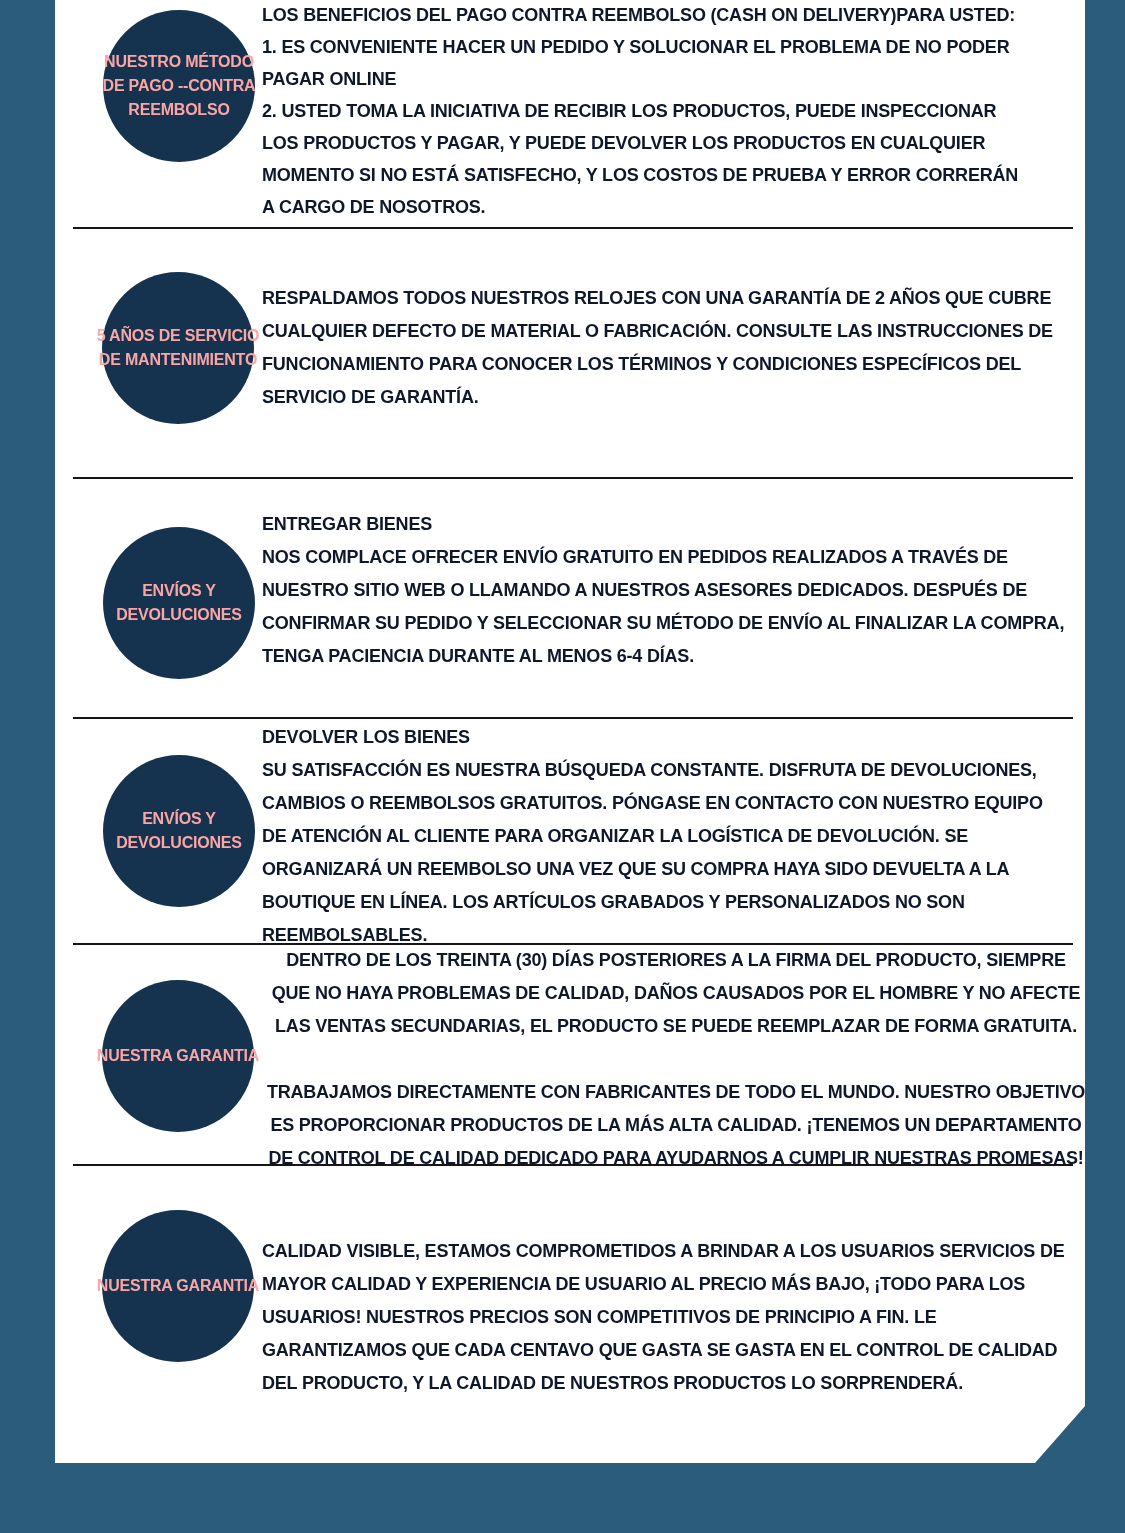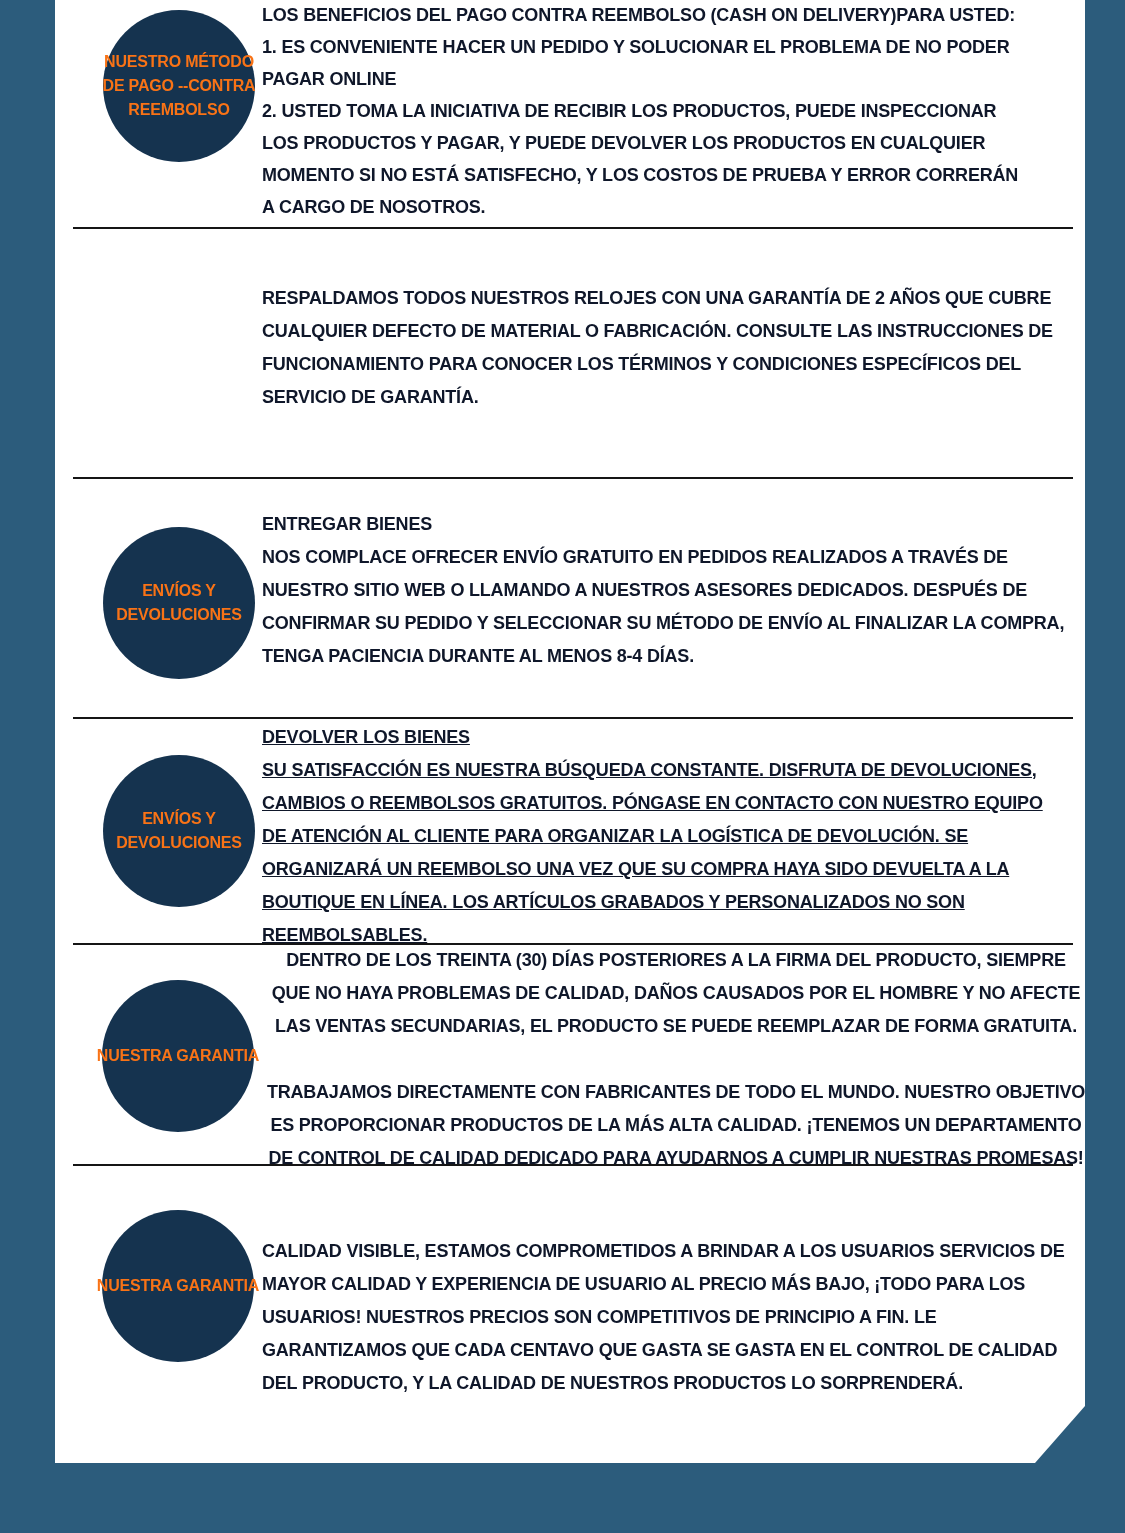--- a/index.html
+++ b/index.html
@@ -23,21 +23,21 @@
   }
   .circle{
     position:absolute;
     width:152px;height:152px;
     border-radius:50%;
     background:#15334f;
     display:flex;align-items:center;justify-content:center;
     text-align:center;
   }
   .circle-label{
-    color:#f97316;
+    color:#fca5a5;
     font-weight:bold;
     font-size:16px;
     line-height:24px;
     letter-spacing:-0.2px;
     white-space:pre;
     text-align:center;
   }
   .body-text{
     position:absolute;
     left:207px;
@@ -62,21 +62,21 @@
   
   .s2-circle{left:47px;top:272px;}
   .s2-body{top:282px;line-height:33px;}
   .d2{top:477px;}
   
   .s3-circle{left:48px;top:527px;}
   .s3-body{top:508px;line-height:33px;}
   .d3{top:717px;}
   
   .s4-circle{left:48px;top:755px;}
-  .s4-body{top:721px;line-height:33px;text-decoration:underline;}
+  .s4-body{top:721px;line-height:33px;}
   .d4{top:943px;}
   
   .s5-circle{left:47px;top:980px;}
   .s5-body{top:944px;line-height:33px;text-align:center;}
   .d5{top:1164px;}
   
   .s6-circle{left:47px;top:1210px;}
   .s6-body{top:1235px;line-height:33px;}
 </style>
 </head>
@@ -92,35 +92,39 @@
     </div>
     <div class="body-text s1-body">LOS BENEFICIOS DEL PAGO CONTRA REEMBOLSO (CASH ON DELIVERY)PARA USTED:
 1. ES CONVENIENTE HACER UN PEDIDO Y SOLUCIONAR EL PROBLEMA DE NO PODER
 PAGAR ONLINE
 2. USTED TOMA LA INICIATIVA DE RECIBIR LOS PRODUCTOS, PUEDE INSPECCIONAR
 LOS PRODUCTOS Y PAGAR, Y PUEDE DEVOLVER LOS PRODUCTOS EN CUALQUIER
 MOMENTO SI NO ESTÁ SATISFECHO, Y LOS COSTOS DE PRUEBA Y ERROR CORRERÁN
 A CARGO DE NOSOTROS.</div>
     <div class="divider d1"></div>
 
+    <div class="circle s2-circle">
+      <span class="circle-label">5 AÑOS DE SERVICIO
+DE MANTENIMIENTO</span>
+    </div>
     <div class="body-text s2-body">RESPALDAMOS TODOS NUESTROS RELOJES CON UNA GARANTÍA DE 2 AÑOS QUE CUBRE
 CUALQUIER DEFECTO DE MATERIAL O FABRICACIÓN. CONSULTE LAS INSTRUCCIONES DE
 FUNCIONAMIENTO PARA CONOCER LOS TÉRMINOS Y CONDICIONES ESPECÍFICOS DEL
 SERVICIO DE GARANTÍA.</div>
     <div class="divider d2"></div>
 
     <div class="circle s3-circle">
       <span class="circle-label">ENVÍOS Y
 DEVOLUCIONES</span>
     </div>
     <div class="body-text s3-body">ENTREGAR BIENES
 NOS COMPLACE OFRECER ENVÍO GRATUITO EN PEDIDOS REALIZADOS A TRAVÉS DE
 NUESTRO SITIO WEB O LLAMANDO A NUESTROS ASESORES DEDICADOS. DESPUÉS DE
 CONFIRMAR SU PEDIDO Y SELECCIONAR SU MÉTODO DE ENVÍO AL FINALIZAR LA COMPRA,
-TENGA PACIENCIA DURANTE AL MENOS 8-4 DÍAS.</div>
+TENGA PACIENCIA DURANTE AL MENOS 6-4 DÍAS.</div>
     <div class="divider d3"></div>
 
     <div class="circle s4-circle">
       <span class="circle-label">ENVÍOS Y
 DEVOLUCIONES</span>
     </div>
     <div class="body-text s4-body">DEVOLVER LOS BIENES
 SU SATISFACCIÓN ES NUESTRA BÚSQUEDA CONSTANTE. DISFRUTA DE DEVOLUCIONES,
 CAMBIOS O REEMBOLSOS GRATUITOS. PÓNGASE EN CONTACTO CON NUESTRO EQUIPO
 DE ATENCIÓN AL CLIENTE PARA ORGANIZAR LA LOGÍSTICA DE DEVOLUCIÓN. SE

